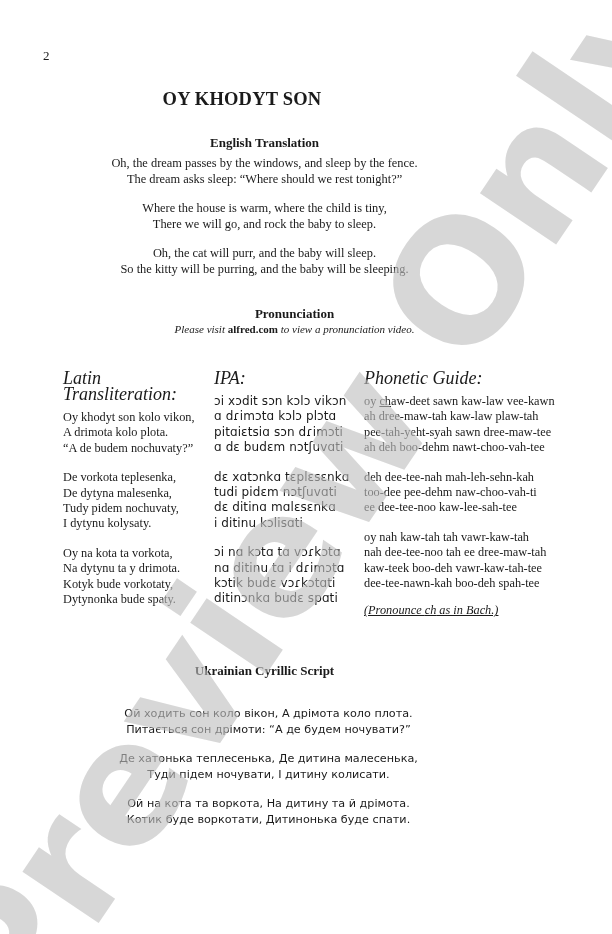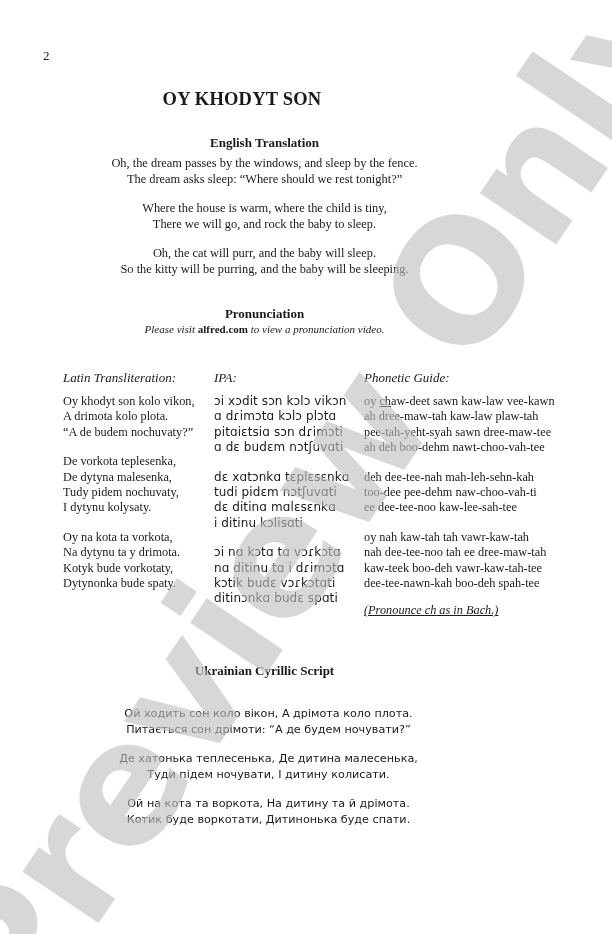--- a/index.html
+++ b/index.html
@@ -14,30 +14,30 @@
     .title {
       position: absolute; left: 0; width: 484px; top: 89px;
       text-align: center; font-weight: bold; font-size: 18.5px; letter-spacing: 0.2px;
     }
     .center-block { position: absolute; left: 0; width: 529px; text-align: center; }
     .section-heading { font-weight: bold; font-size: 13px; }
     .verse-line { font-size: 12.4px; line-height: 15.6px; }
     .stanza { margin-top: 14px; }
     .eng { top: 135px; }
     .eng .section-heading { margin-bottom: 5px; }
-    .pron { top: 306px; }
+    .pron { top: 306px; padding-left: 30px; }
     .pron .section-heading { line-height: 16px; }
     .pron .sub { font-size: 11px; font-style: italic; line-height: 15px; }
     .pron .sub b { font-style: normal; font-weight: bold; }
 
     .col { position: absolute; top: 370px; }
     .col-latin { left: 63px; width: 150px; }
     .col-ipa { left: 214px; width: 150px; }
     .col-phon { left: 364px; width: 210px; }
-    .col-head { font-style: italic; font-size: 13px; line-height: 16px; margin-bottom: 8px; }
+    .col-head { font-style: italic; font-size: 18px; line-height: 16px; margin-bottom: 8px; }
     .col .line { font-size: 12.3px; line-height: 15.4px; white-space: nowrap; }
     .col .stanza { margin-top: 14px; }
     .col-ipa .line { font-family: "DejaVu Sans", sans-serif; font-size: 12px; letter-spacing: 0.1px; }
     .u { text-decoration: underline; }
     .note { font-style: italic; font-size: 12.3px; margin-top: 12px; line-height: 15px; text-decoration: underline; }
 
     .cyr { top: 663px; }
     .cyr .section-heading { margin-bottom: 27px; }
     .cyr .verse-line { font-family: "DejaVu Sans", sans-serif; font-size: 11.2px; line-height: 15.6px; margin-left: 8px; }
 

